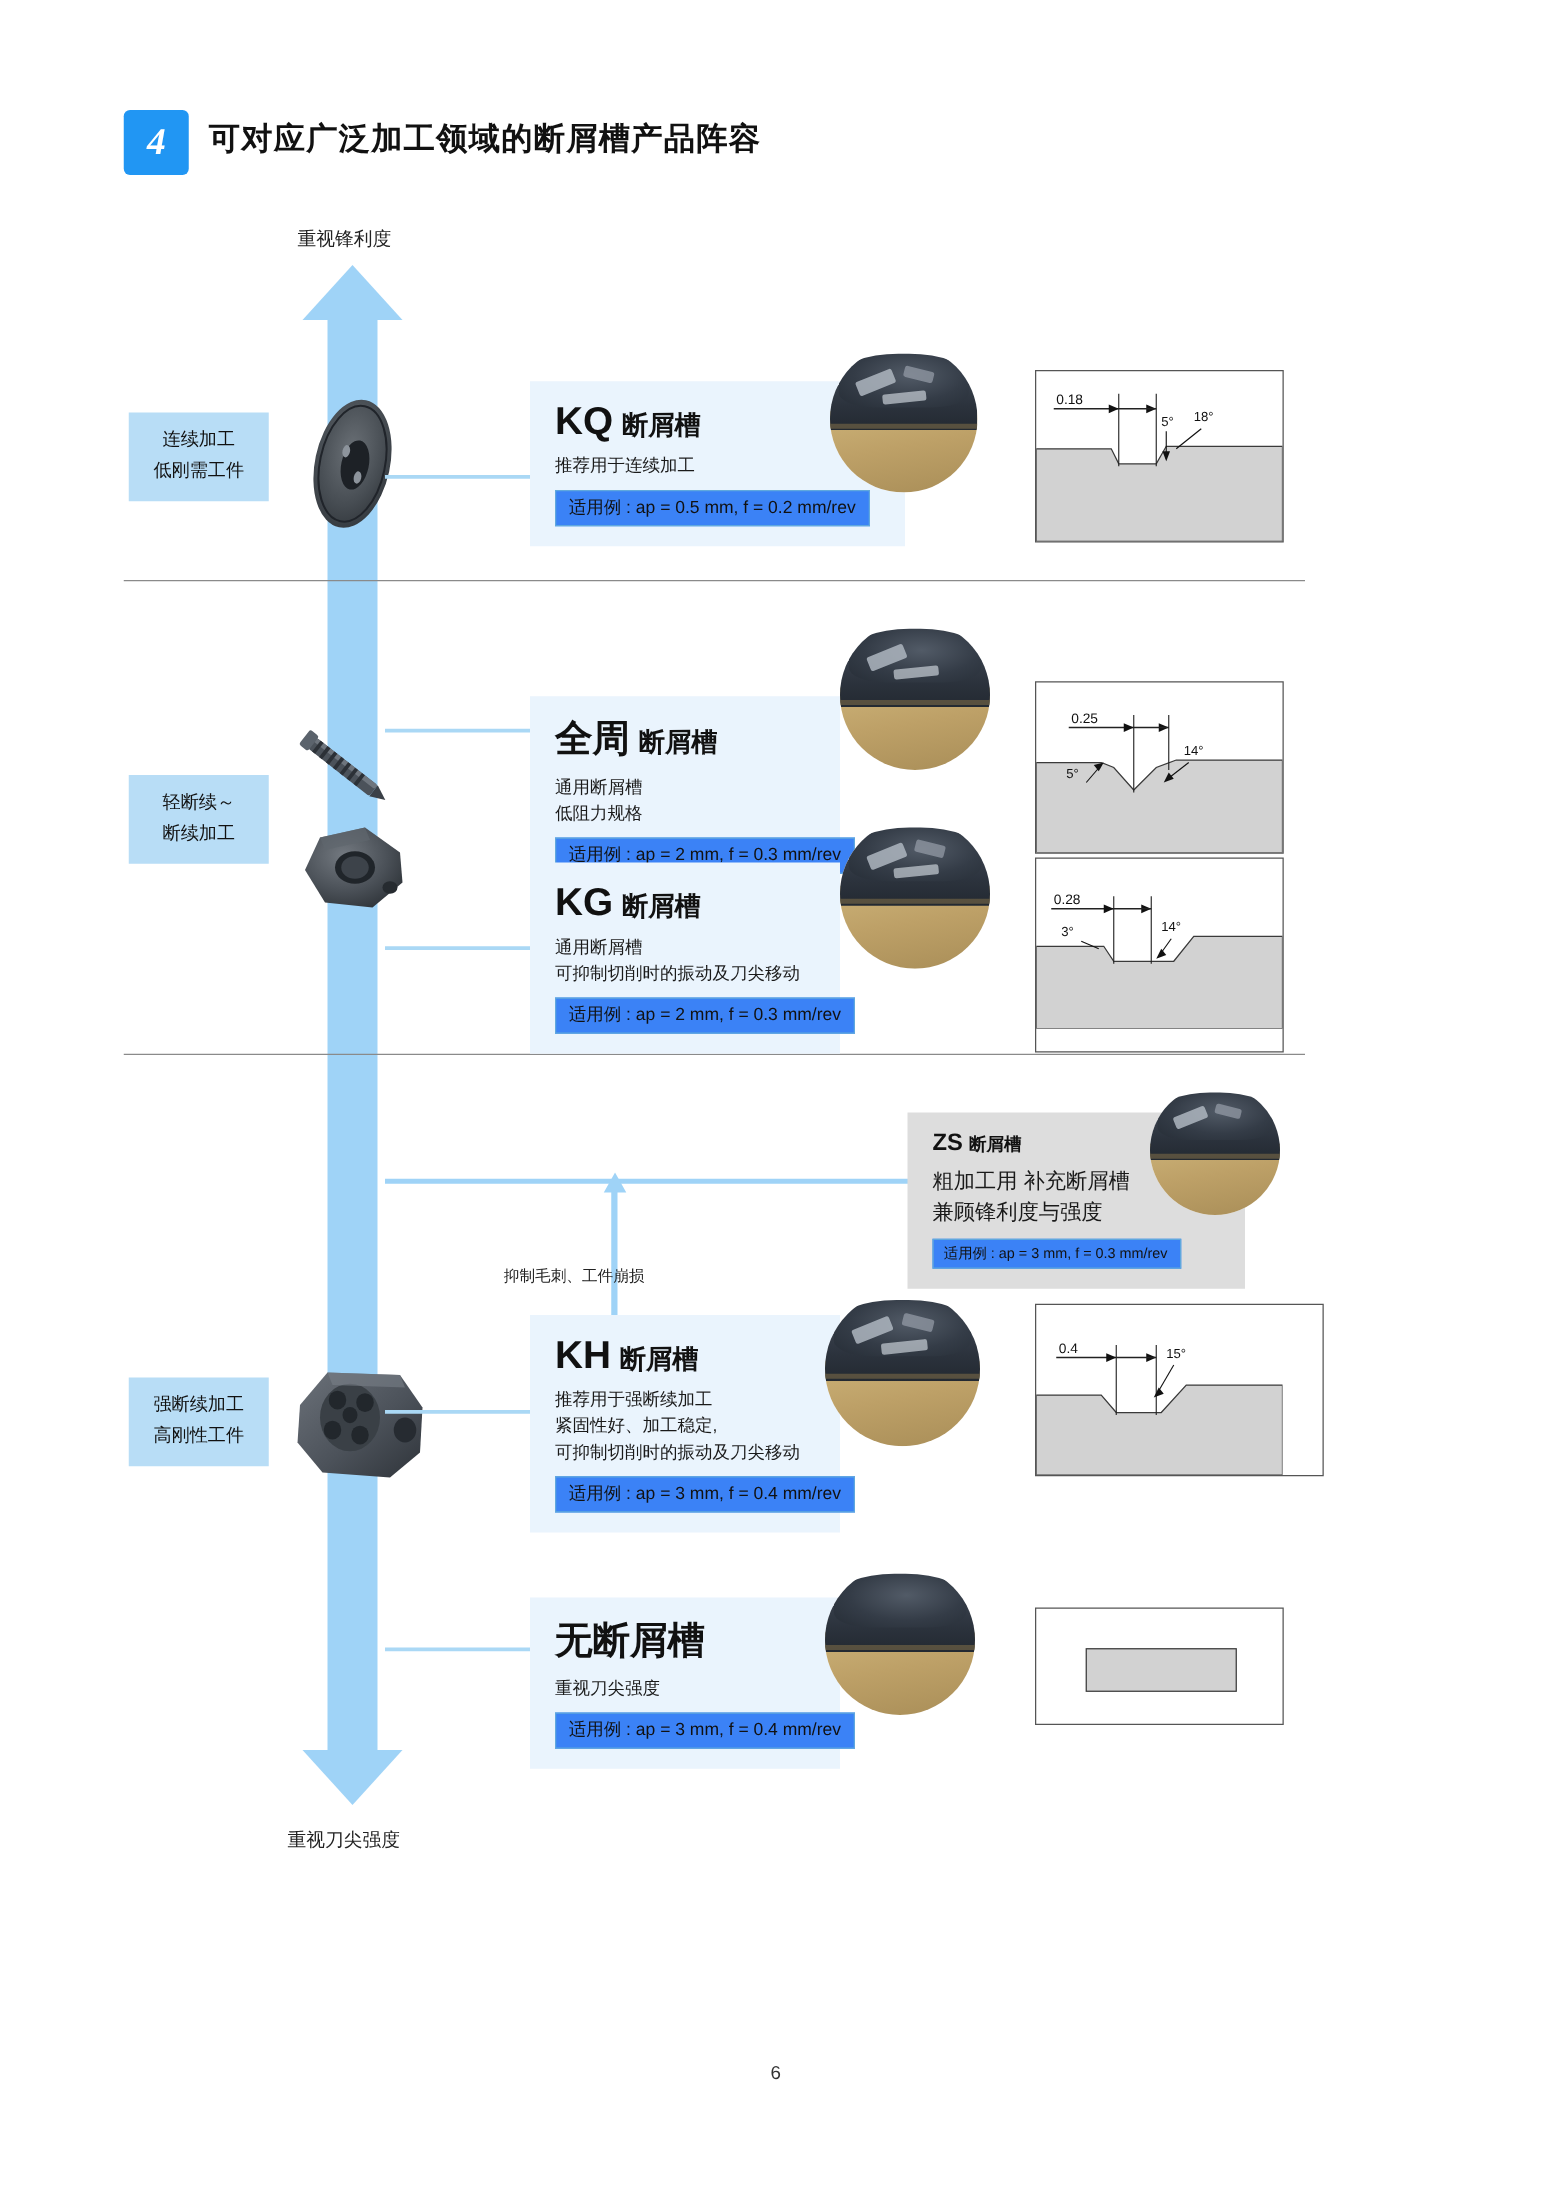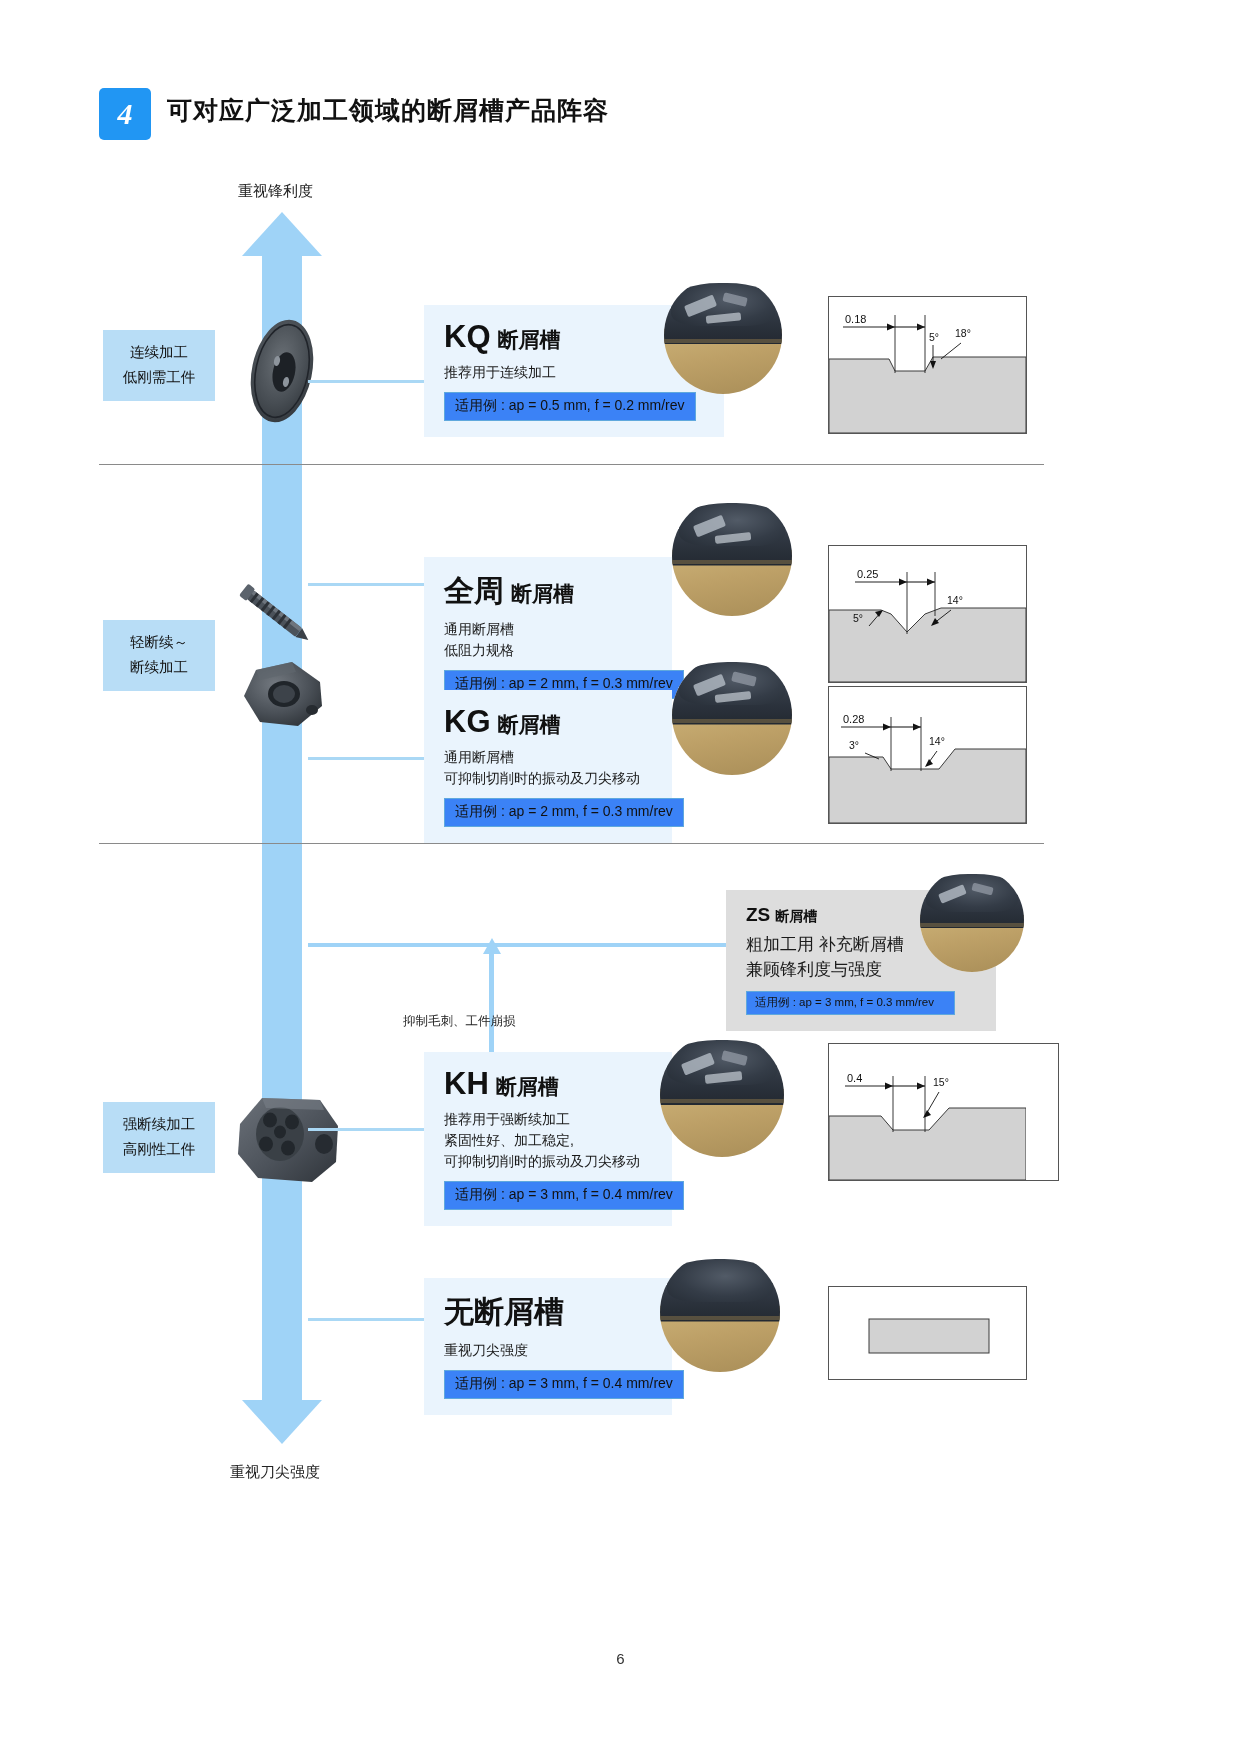--- a/index.html
+++ b/index.html
@@ -75,21 +75,21 @@
   .card-title.small .code { font-size:19px; }
   .card-title.small .kind { font-size:14px; margin-left:5px; }
   .card-desc { font-size:14px; line-height:1.5; color:#1a1a1a; }
   .card-desc.small { font-size:17px; line-height:1.45; }
   .spec-box {
     display:inline-block; margin-top:9px;
     border:1px solid #5fa8dd; background:#3b82f6;
     font-size:14px; padding:4px 10px 5px 10px; color:#111;
     white-space:nowrap;
   }
-  .spec-box.small { font-size:11.5px; padding:3px 20px 4px 8px; }
+  .spec-box.small { font-size:11.5px; padding:3px 10px 4px 8px; }
 
   
   .photo {
     border-radius:50%; overflow:hidden; position:absolute;
     background:#ffffff;
   }
   .photo .brass {
     position:absolute; left:0; right:0; bottom:0; height:55%;
     background:linear-gradient(170deg,#cbb177 0%,#bda067 45%,#a98e58 100%);
   }
@@ -336,21 +336,21 @@
 </div>
 <div class="photo" style="left:672px; top:655px; width:120px; height:120px;">
   <div class="brass"></div>
     <div class="body"></div>
     <div class="top-face"></div>
   <div class="chip1"></div>
     <div class="chip2"></div>
     <div class="chip3"></div>
     <div class="edge"></div>
 </div>
-<div class="tech" style="left:828px; top:686px; width:199px; height:138px;">
+<div class="tech" style="left:828px; top:686px; width:199px; height:156px;">
   <svg width="197" height="136" viewBox="0 0 197 136">
     <path d="M0 70 L54 70 L62 82 L110 82 L126 62 L197 62 L197 136 L0 136 Z" fill="#d2d2d2" stroke="#3a3a3a" stroke-width="1"></path>
     <line x1="62" y1="30" x2="62" y2="84" stroke="#222" stroke-width=".9"></line>
     <line x1="92" y1="30" x2="92" y2="84" stroke="#222" stroke-width=".9"></line>
     <line x1="12" y1="40" x2="62" y2="40" stroke="#222" stroke-width="1.1"></line>
     <polygon points="62,40 54,36.5 54,43.5" fill="#111"></polygon>
     <polygon points="92,40 84,36.5 84,43.5" fill="#111"></polygon>
     <line x1="62" y1="40" x2="92" y2="40" stroke="#222" stroke-width="1.1"></line>
     <text x="14" y="36" font-size="11" font-family="Liberation Sans, sans-serif" fill="#111">0.28</text>
     <text x="20" y="62" font-size="10.5" font-family="Liberation Sans, sans-serif" fill="#111">3°</text>

